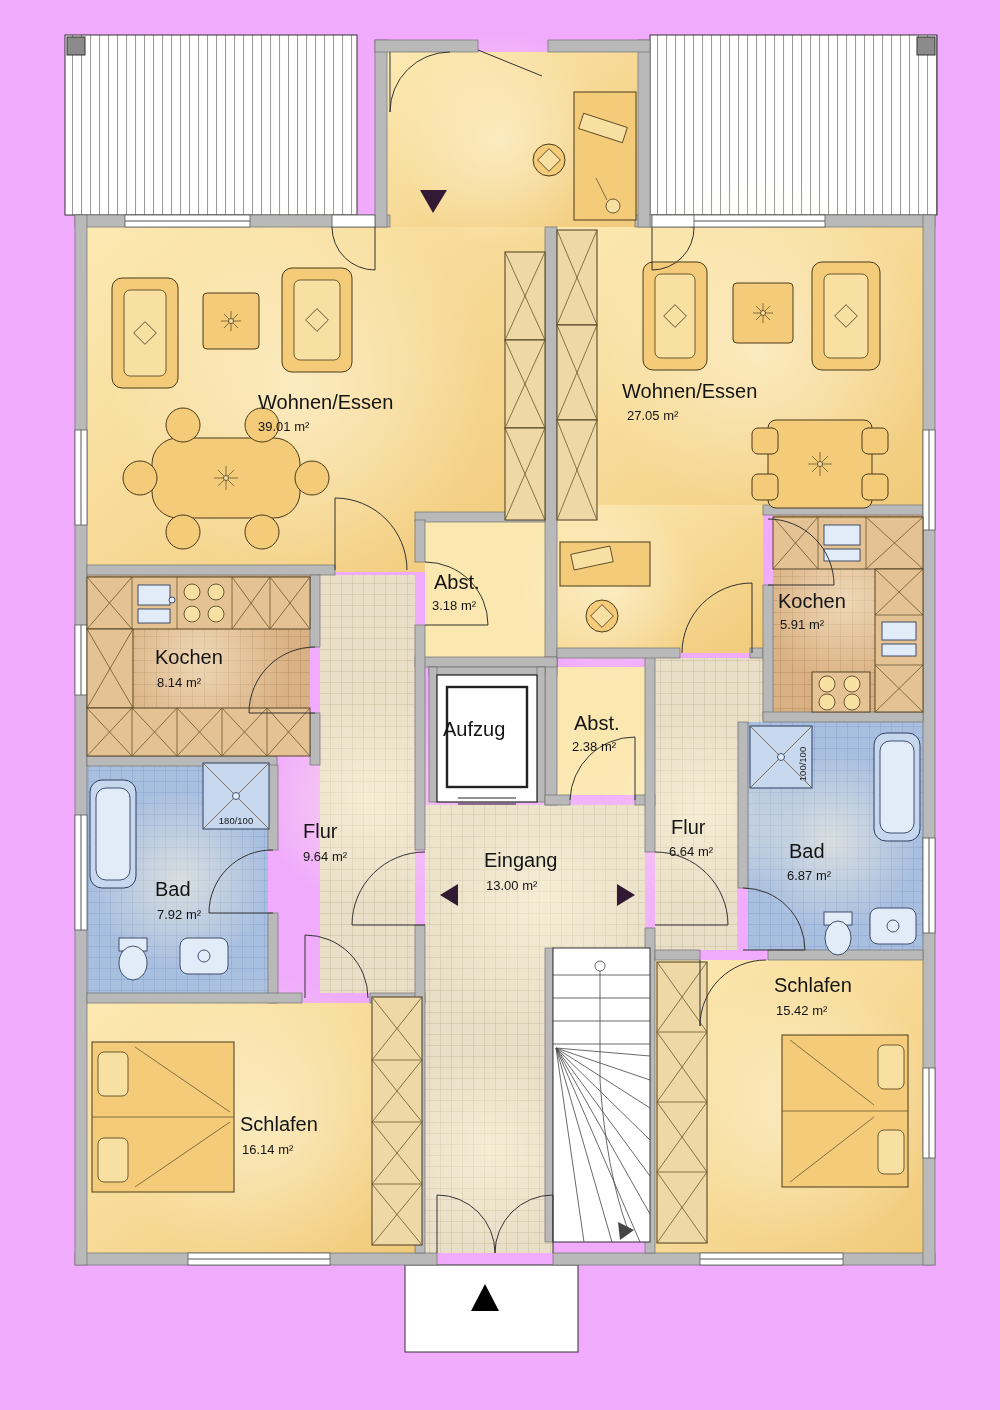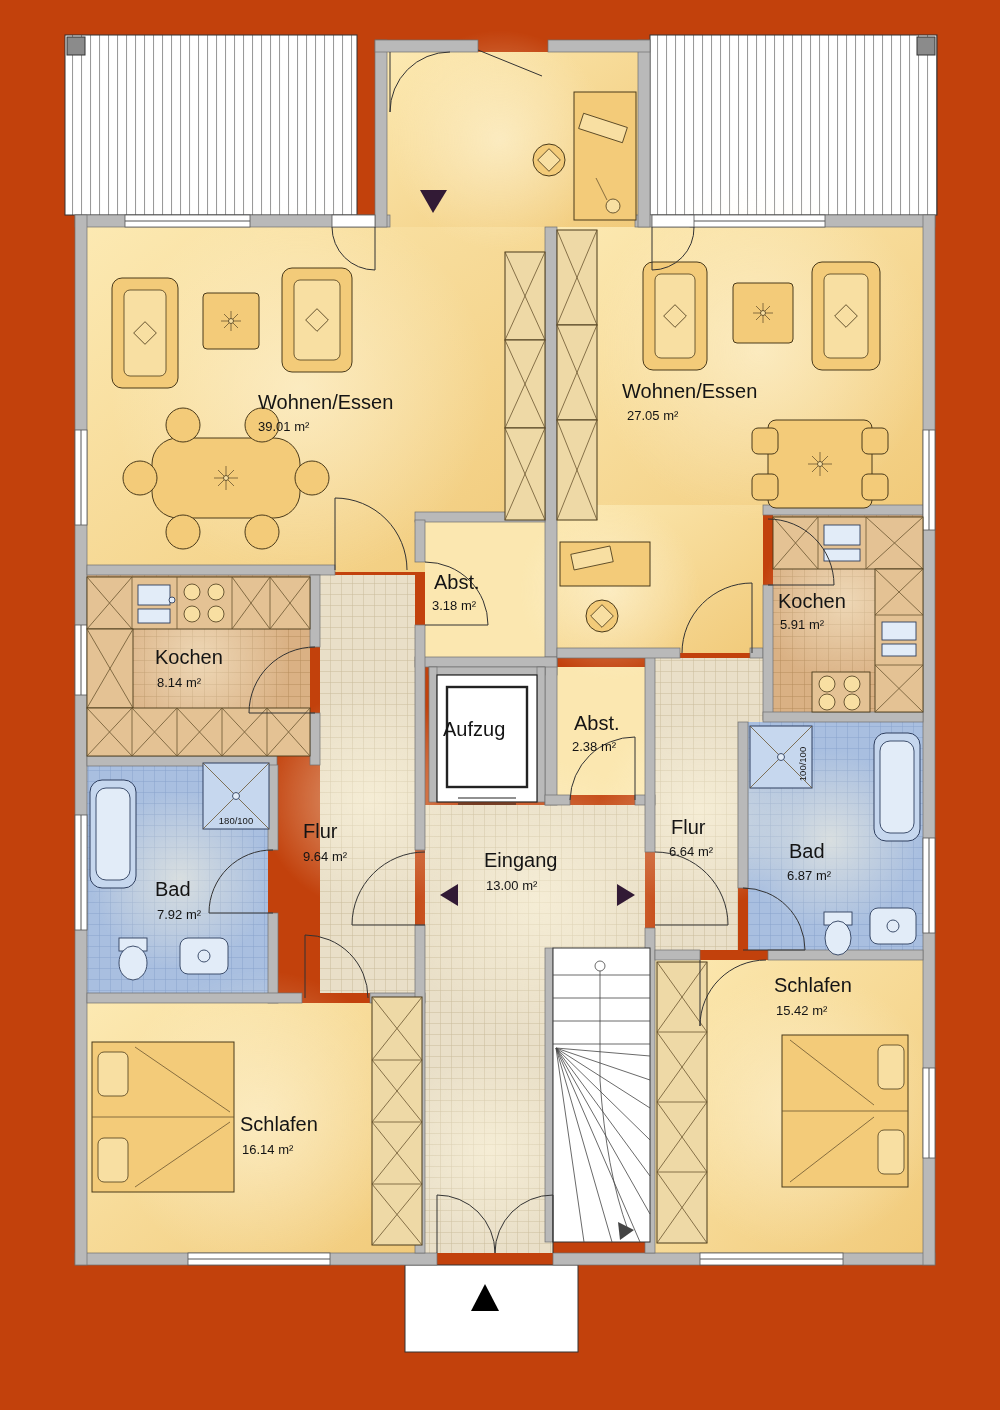--- a/index.html
+++ b/index.html
@@ -1,16 +1,16 @@
 <!DOCTYPE html>
 <html><head>
 <meta charset="utf-8">
 <style>
   html,body{margin:0;padding:0;background:#ffffff;}
-  .stage{position:relative;width:1000px;height:1410px;background:#c2410c;overflow:hidden;
+  .stage{position:relative;width:1000px;height:1410px;background:#f0abfc;overflow:hidden;
          font-family:"Liberation Sans",sans-serif;}
   svg{display:block;}
   .wall{fill:#b9b9b9;stroke:#6f6f6f;stroke-width:.7;}
   .win{fill:#ffffff;stroke:#555;stroke-width:.8;}
   .winline{stroke:#555;stroke-width:1;}
   .furn{fill:#f3cb79;stroke:#4a3a1a;stroke-width:1;}
   .furnsub{fill:#f8dfa2;stroke:#4a3a1a;stroke-width:.8;}
   .closet{fill:#eed9a6;stroke:#4a3a1a;stroke-width:1;}
   .hatch{stroke:#6b5630;stroke-width:.8;fill:none;}
   .counter{fill:#e4c294;stroke:#4a3a1a;stroke-width:.9;}

